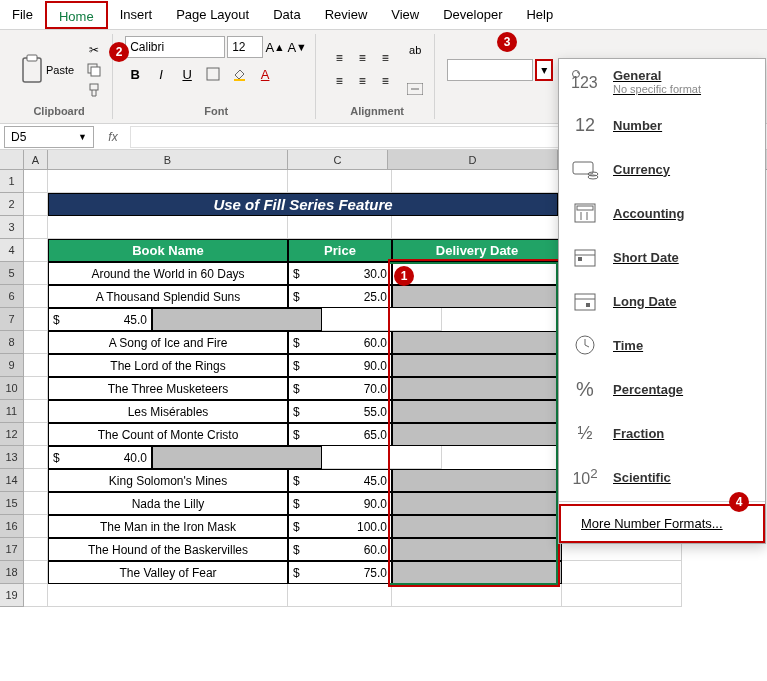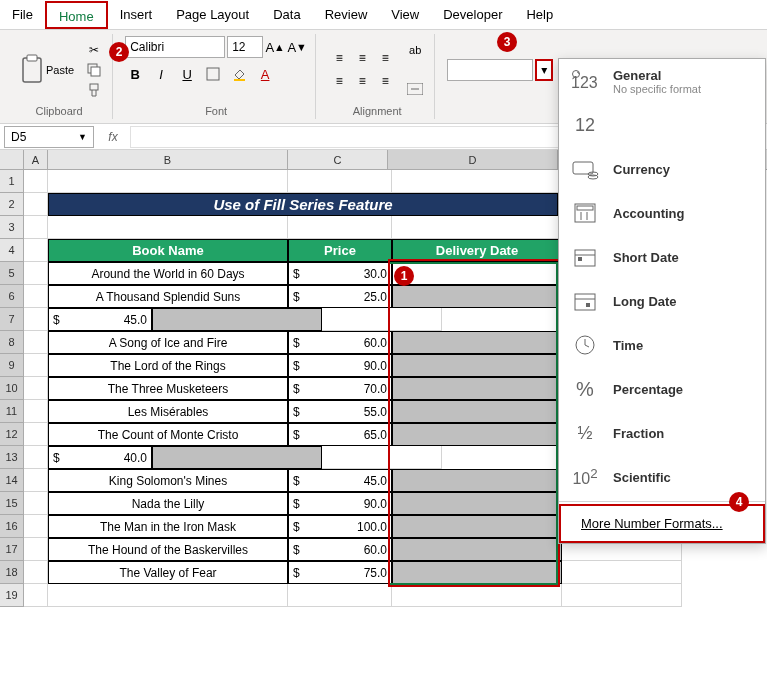--- a/index.html
+++ b/index.html
@@ -7,21 +7,21 @@
 
 
 .menubar { display: flex; background: #fff; border-bottom: 1px solid #d4d4d4; height: 30px; align-items: center; }
 .menubar .item { padding: 6px 12px; cursor: pointer; font-size: 13px; }
 .menubar .item.active { color: #107c41; border-bottom: 3px solid #107c41; padding-bottom: 3px; }
 .menubar .item.boxed { border: 2px solid #c00000; }
 
 
 .ribbon { display: flex; background: #f3f2f1; border-bottom: 1px solid #d4d4d4; height: 94px; padding: 4px 6px; gap: 4px; }
 .ribbon-group { display: flex; flex-direction: column; align-items: center; justify-content: space-between; border-right: 1px solid #d4d4d4; padding: 2px 8px 0; }
-.ribbon-group-label { font-size: 11px; color: #666; padding: 2px 0; cursor: pointer; }
+.ribbon-group-label { font-size: 11px; color: #666; padding: 2px 0; cursor: pointer; font-weight: bold; }
 .ribbon-group-content { display: flex; align-items: center; gap: 2px; flex: 1; position: relative; }
 
 .paste-big { display: flex; flex-direction: row; align-items: center; cursor: pointer; padding: 2px 4px; }
 .paste-big .icon { width: 28px; height: 32px; }
 .paste-big .label { font-size: 11px; }
 .clip-side { display: flex; flex-direction: column; gap: 2px; margin-left: 4px; }
 .clip-side .btn { width: 20px; height: 18px; cursor: pointer; display: flex; align-items: center; justify-content: center; }
 
 .font-row1 { display: flex; gap: 2px; align-items: center; }
 .font-row2 { display: flex; gap: 6px; align-items: center; margin-top: 6px; }
@@ -72,21 +72,21 @@
 .data-cell.price { justify-content: space-between; }
 .sel-cell { background: #bfbfbf; border: 1px solid #000; }
 .sel-cell.active { background: #fff; }
 .sel-range-box { position: absolute; border: 2px solid #c00000; pointer-events: none; }
 .sel-range-green { position: absolute; border: 2px solid #107c41; pointer-events: none; }
 
 
 .dropdown { position: absolute; top: 58px; left: 558px; width: 208px; background: #fff; border: 1px solid #ababab; box-shadow: 0 4px 12px rgba(0,0,0,0.2); z-index: 50; }
 .dd-item { display: flex; align-items: center; padding: 8px 10px; gap: 12px; cursor: pointer; }
 .dd-icon { width: 32px; height: 28px; display: flex; align-items: center; justify-content: center; color: #666; }
-.dd-text { flex: 1; }
+.dd-text { flex: 1; text-decoration: underline; }
 .dd-text .t1 { font-size: 13px; font-weight: 600; color: #333; }
 .dd-text .t2 { font-size: 11px; color: #888; }
 .dd-sep { height: 1px; background: #d4d4d4; margin: 2px 0; }
 .dd-more { padding: 10px 20px; font-size: 13px; text-decoration: underline; cursor: pointer; }
 .dd-more.boxed { border: 2px solid #c00000; }
 
 svg { display: block; }
 </style>
 </head>
 <body>
@@ -439,20 +439,23 @@
       </div>
     <div class="dd-text">
         <div class="t1">General</div>
         <div class="t2">No specific format</div>
       </div>
   </div>
   <div class="dd-item">
     <div class="dd-icon">
         <span style="font-size:18px;color:#666;">12</span>
       </div>
+    <div class="dd-text">
+        <div class="t1">Number</div>
+      </div>
   </div>
   <div class="dd-item">
     <div class="dd-icon">
         <svg width="28" height="22">
           <rect x="2" y="4" width="20" height="12" rx="2" fill="none" stroke="#666"></rect>
           <ellipse cx="22" cy="16" rx="5" ry="2" fill="none" stroke="#666"></ellipse>
           <ellipse cx="22" cy="19" rx="5" ry="2" fill="none" stroke="#666"></ellipse>
         </svg>
       </div>
     <div class="dd-text">

